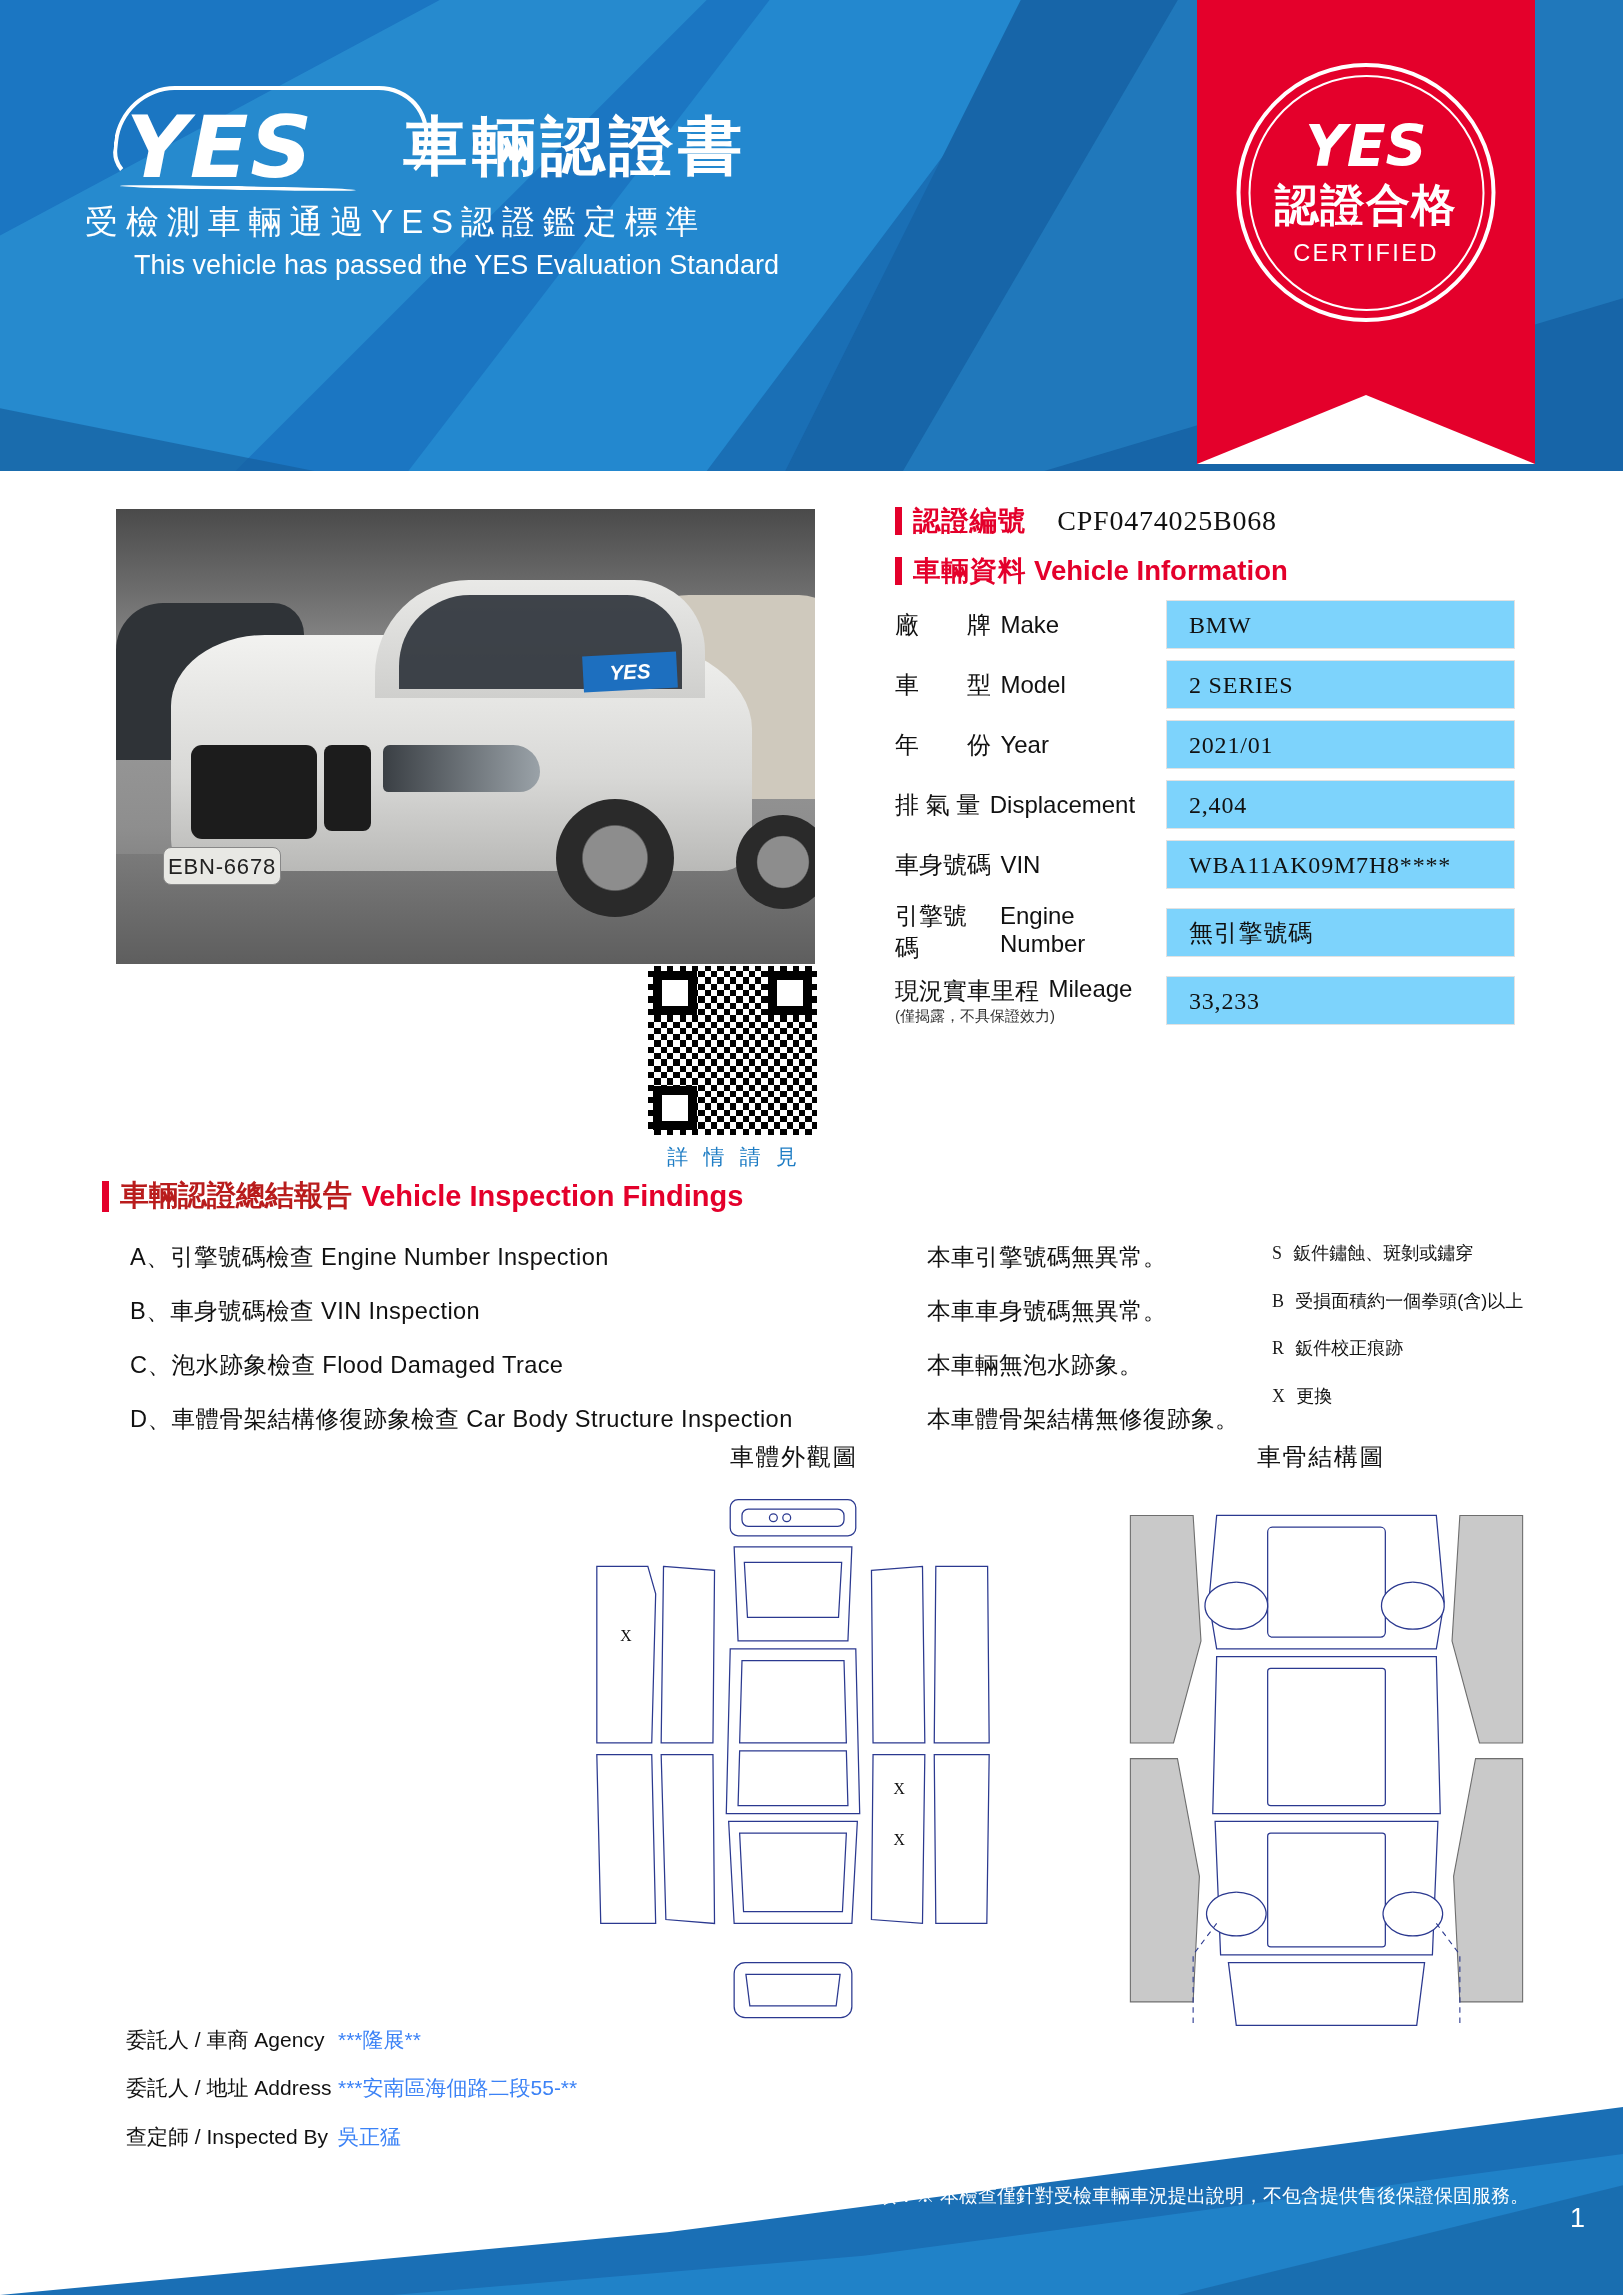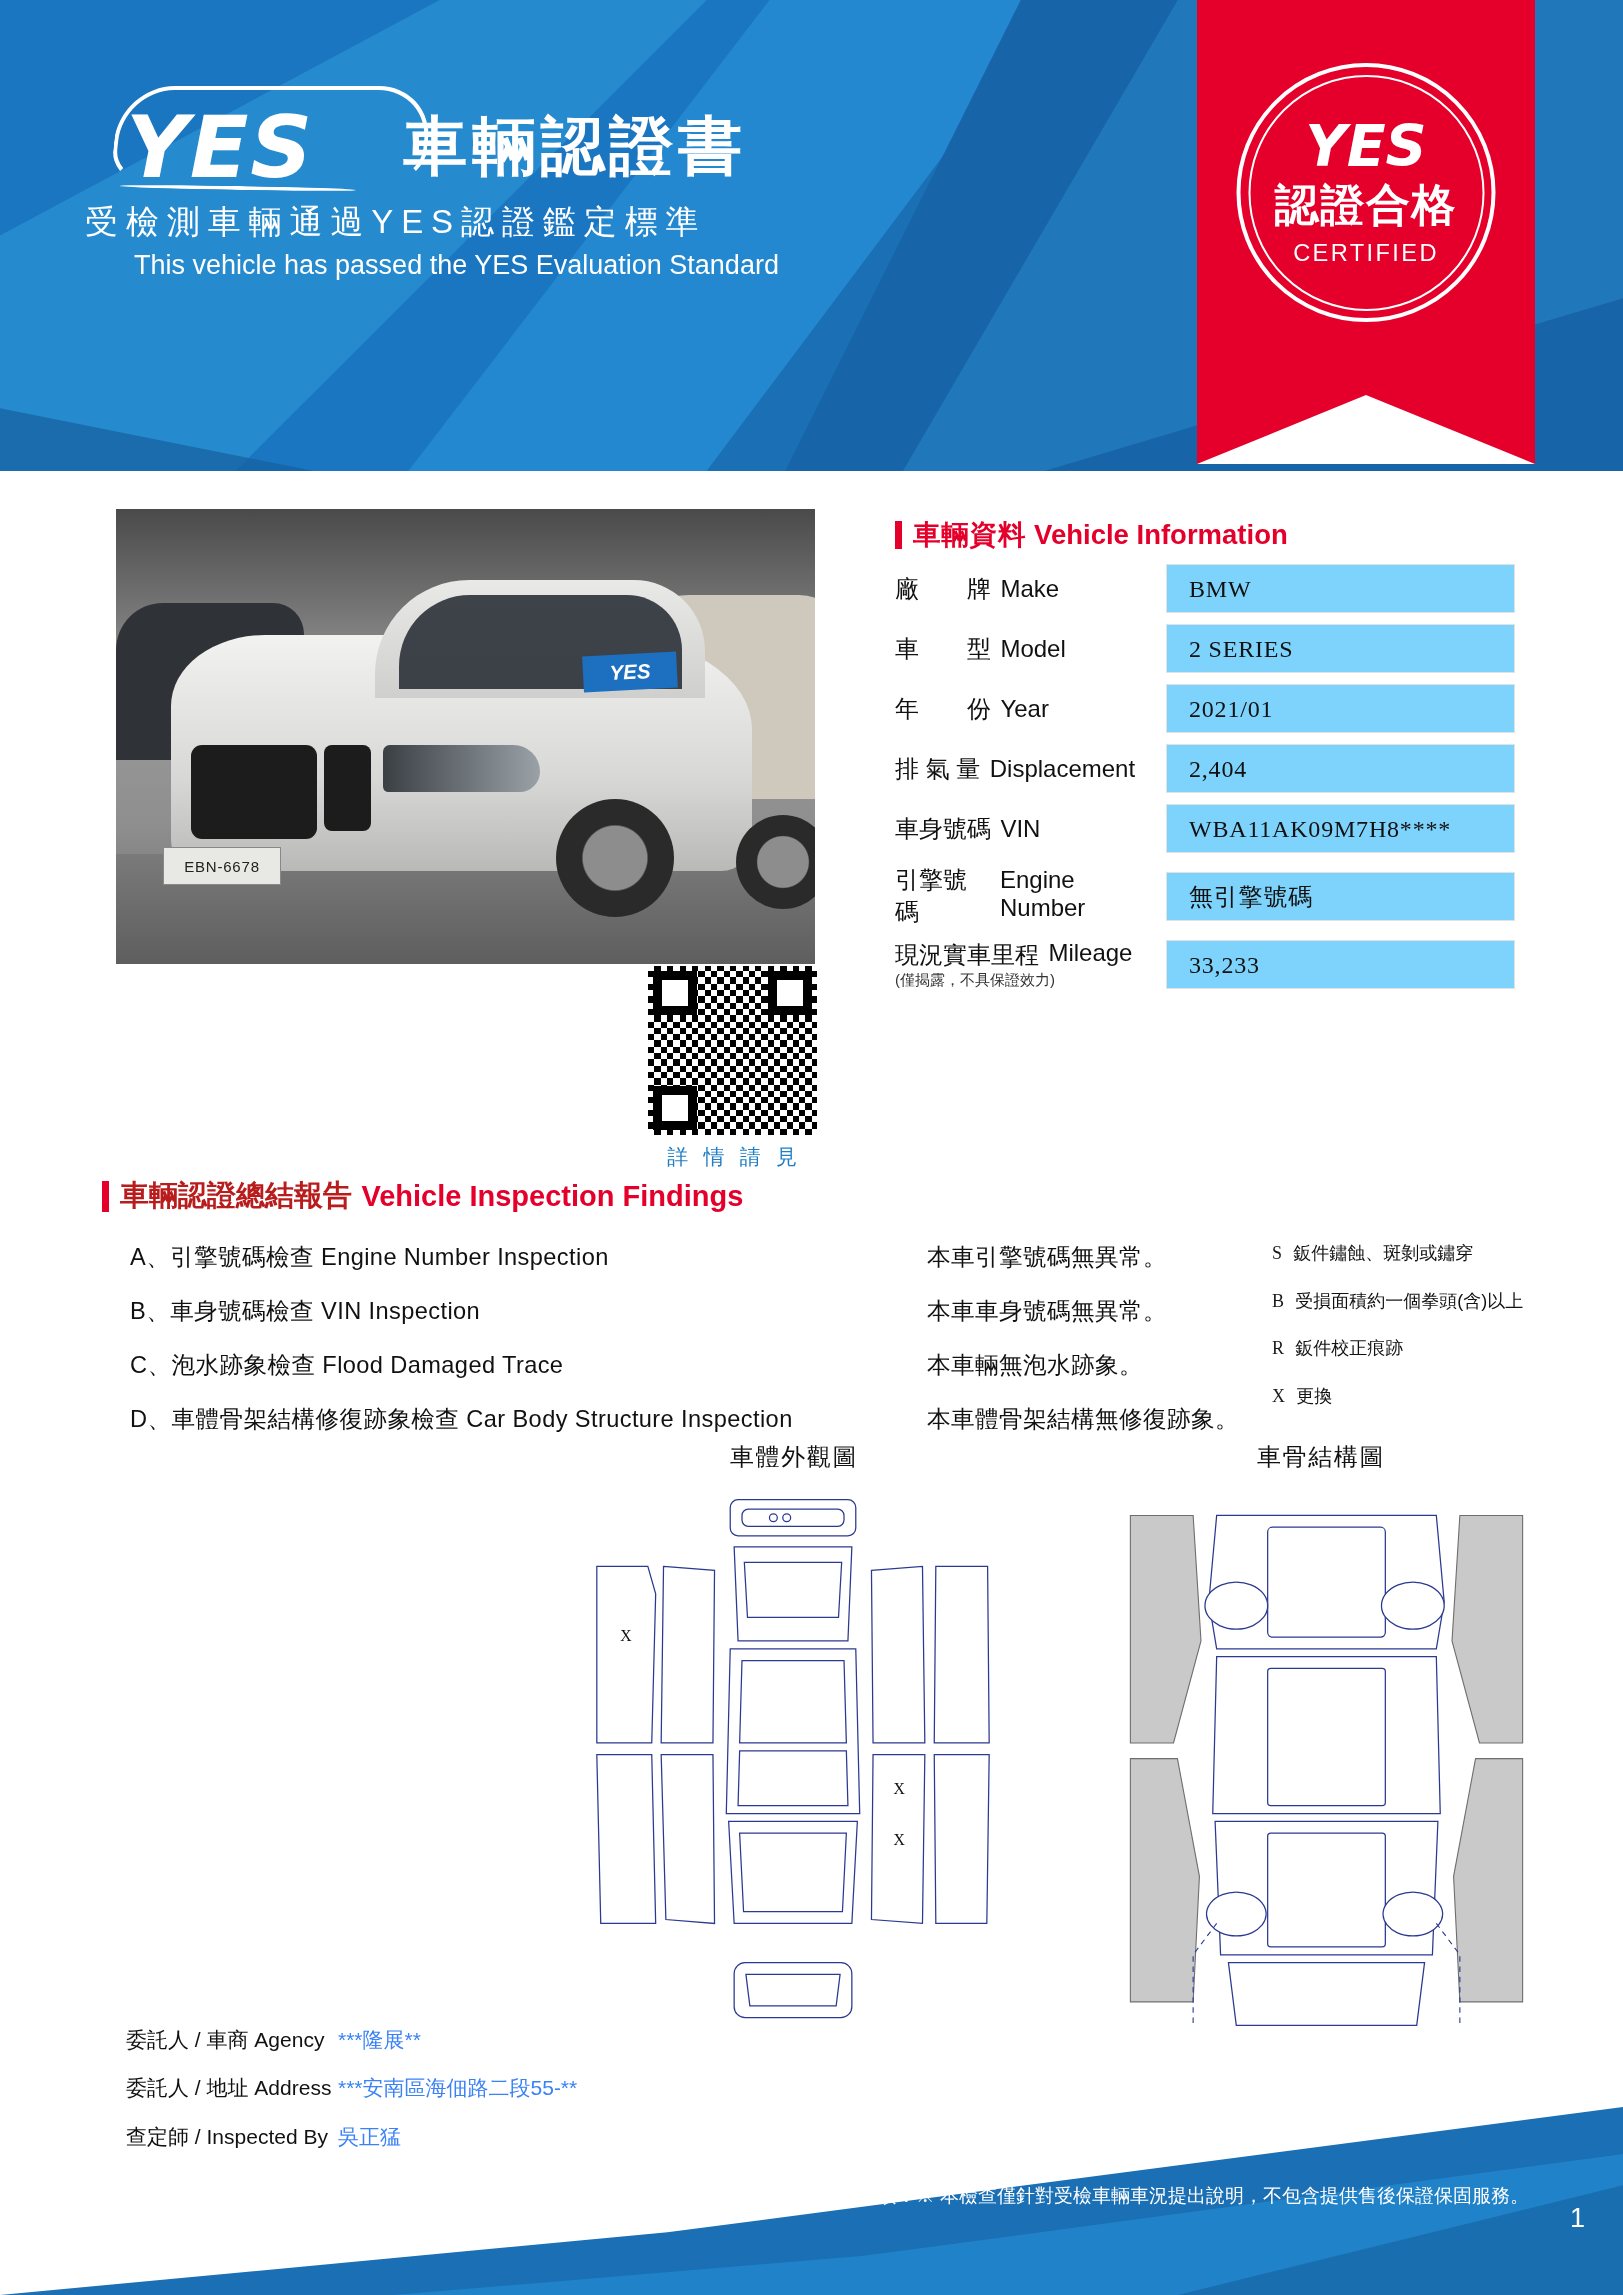--- a/index.html
+++ b/index.html
@@ -125,22 +125,22 @@
     background:linear-gradient(90deg,#3a3f44,#9aa2a8); border-radius:7.9px 31px 23.6px 6.3px;
   }
   .photo .wheel {
     position:absolute; bottom:47px; width:118px; height:118px; border-radius:50%;
     background:radial-gradient(circle at 50% 50%, #8d8d8d 0 38%, #2a2a2a 40% 100%);
   }
   .photo .wheel.w1 { left:440px; }
   .photo .wheel.w2 { left:620px; width:94px; height:94px; bottom:55px;}
   .photo .plate {
     position:absolute; left:47px; top:338px; width:118px; height:38px;
-    background:#e8e8e4; border:1.6px solid #888; border-radius:0;
-    color:#222; font-size:15px; text-align:center; line-height:38px; letter-spacing:0.8px;
+    background:#e8e8e4; border:1.6px solid #888; border-radius:8px;
+    color:#222; font-size:22px; text-align:center; line-height:38px; letter-spacing:0.8px;
   }
   .photo .yes-tag {
     position:absolute; left:467px; top:145px; width:94px; height:36px;
     background:#1d6fbf; color:#fff; font-style:italic; font-weight:bold;
     font-size:20.4px; text-align:center; line-height:36px; transform:rotate(-3deg);
   }
   .photo .bg-car-left {
     position:absolute; left:0; top:94px; width:188px; height:157px;
     background:#2f3337; border-radius:47px 31px 0 0;
   }
@@ -292,20 +292,25 @@
 
   <div class="qr">
     <span class="pe tl"></span>
     <span class="pe tr"></span>
     <span class="pe bl"></span>
   </div>
   <div class="qr-caption">詳 情 請 見</div>
 
   <div class="info-panel">
 
+    <div class="bar-head">
+      <span class="red-bar"></span>
+      <span class="cn">認證編號</span>
+      <span class="cert-no-value">CPF0474025B068</span>
+    </div>
 
     <div class="bar-head" style="margin-top:14px;">
       <span class="red-bar"></span>
       <span class="cn">車輛資料</span>
       <span class="en">Vehicle Information</span>
     </div>
 
     <div class="info-row">
       <div class="info-label">
         <span class="lcn">廠　　牌</span>

